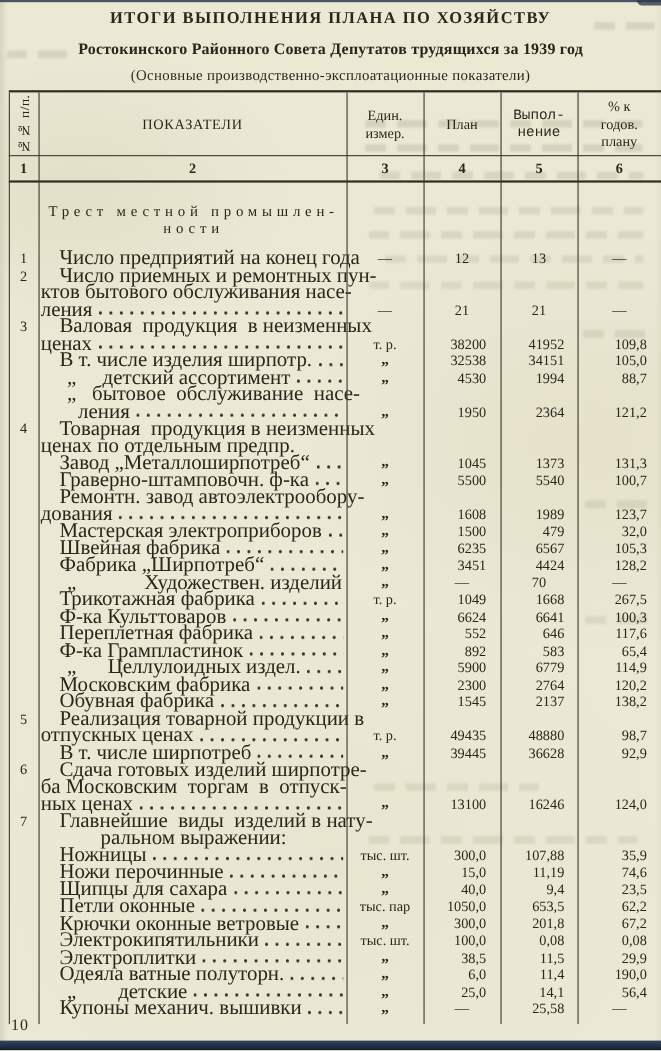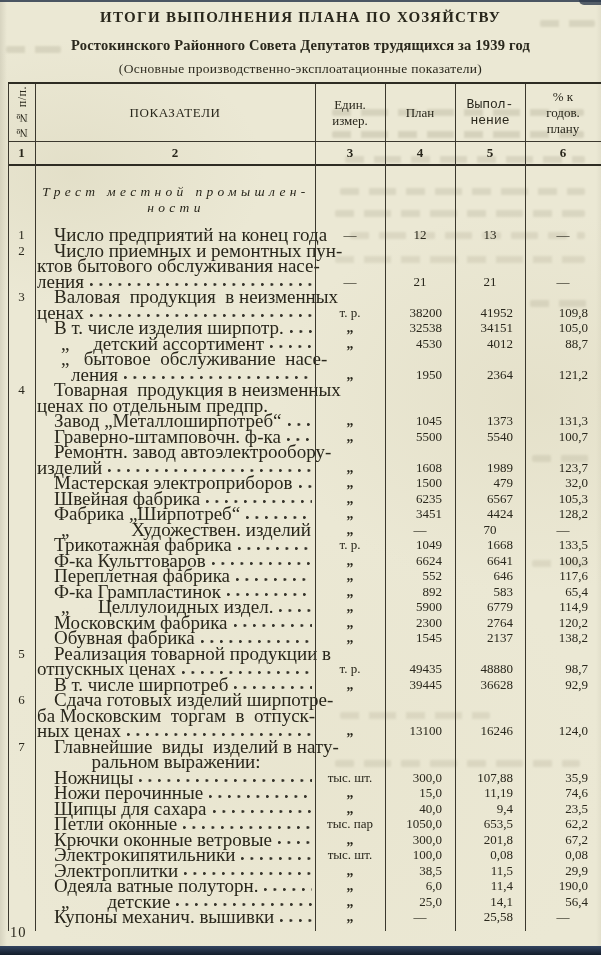--- a/index.html
+++ b/index.html
@@ -66,21 +66,21 @@
   .c-pct{flex:1;text-align:right;padding-right:13px;}
   .c-plan.mid,.c-fact.mid,.c-pct.mid{text-align:center;padding-right:0;}
   .du{font-weight:bold;font-size:14px;}
   .ln{display:flex;line-height:15.5px;font-size:19px;padding-left:2px;}
   .lt{white-space:pre;}
   .i1{padding-left:19px;} .i2{padding-left:26px;} .i3{padding-left:36px;}
   .ctr{justify-content:center;padding-left:2px;}
   .lead{flex:1 1 auto;align-self:flex-end;height:3px;margin:0 3px 3px 6px;
         background-image:radial-gradient(circle at 1.3px 1.5px,#35332a 1.1px,transparent 1.7px);
         background-size:9.5px 3px;background-repeat:repeat-x;}
-  .sec{margin:6px 0 12px;font-style:italic;}
+  .sec{margin:6px 0 12px;}
   .sec .ln{justify-content:center;letter-spacing:.32em;font-size:13.5px;}
   .pagenum{position:absolute;left:10px;bottom:14px;font-size:14.5px;letter-spacing:1px;text-align:right;}
 </style>
 </head>
 <body>
 
 <div class="page">
   <div class="top-edge"></div>
   <div class="corner-mark"></div>
 
@@ -215,21 +215,21 @@
         <div class="brow">
           <div class="c-num"></div>
           <div class="c-ind">
             <div class="ln i2">
               <span class="lt">„     детский ассортимент</span>
               <div class="lead"></div>
             </div>
           </div>
           <div class="c-unit du">„</div>
           <div class="c-plan">4530</div>
-          <div class="c-fact">4012</div>
+          <div class="c-fact">1994</div>
           <div class="c-pct">88,7</div>
         </div>
         <div class="brow">
           <div class="c-num"></div>
           <div class="c-ind">
             <div class="ln i2">
               <span class="lt">„   бытовое  обслуживание  насе-</span>
             </div>
             <div class="ln i3">
               <span class="lt">ления</span>
@@ -282,21 +282,21 @@
           <div class="c-fact">5540</div>
           <div class="c-pct">100,7</div>
         </div>
         <div class="brow">
           <div class="c-num"></div>
           <div class="c-ind">
             <div class="ln i1">
               <span class="lt">Ремонтн. завод автоэлектрообору-</span>
             </div>
             <div class="ln">
-              <span class="lt">изделий</span>
+              <span class="lt">дования</span>
               <div class="lead"></div>
             </div>
           </div>
           <div class="c-unit du">„</div>
           <div class="c-plan">1608</div>
           <div class="c-fact">1989</div>
           <div class="c-pct">123,7</div>
         </div>
         <div class="brow">
           <div class="c-num"></div>
@@ -354,21 +354,21 @@
           <div class="c-num"></div>
           <div class="c-ind">
             <div class="ln i1">
               <span class="lt">Трикотажная фабрика</span>
               <div class="lead"></div>
             </div>
           </div>
           <div class="c-unit">т. р.</div>
           <div class="c-plan">1049</div>
           <div class="c-fact">1668</div>
-          <div class="c-pct">133,5</div>
+          <div class="c-pct">267,5</div>
         </div>
         <div class="brow">
           <div class="c-num"></div>
           <div class="c-ind">
             <div class="ln i1">
               <span class="lt">Ф-ка Культтоваров</span>
               <div class="lead"></div>
             </div>
           </div>
           <div class="c-unit du">„</div>

